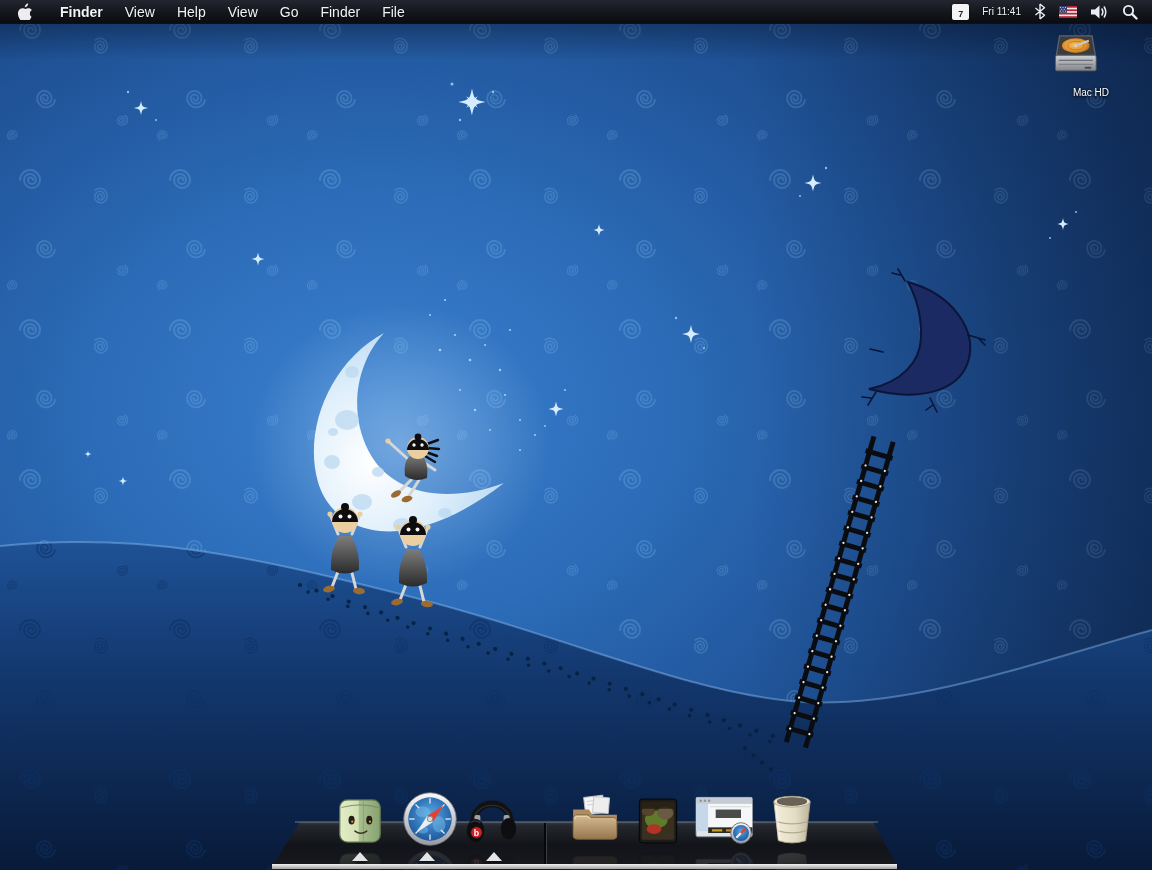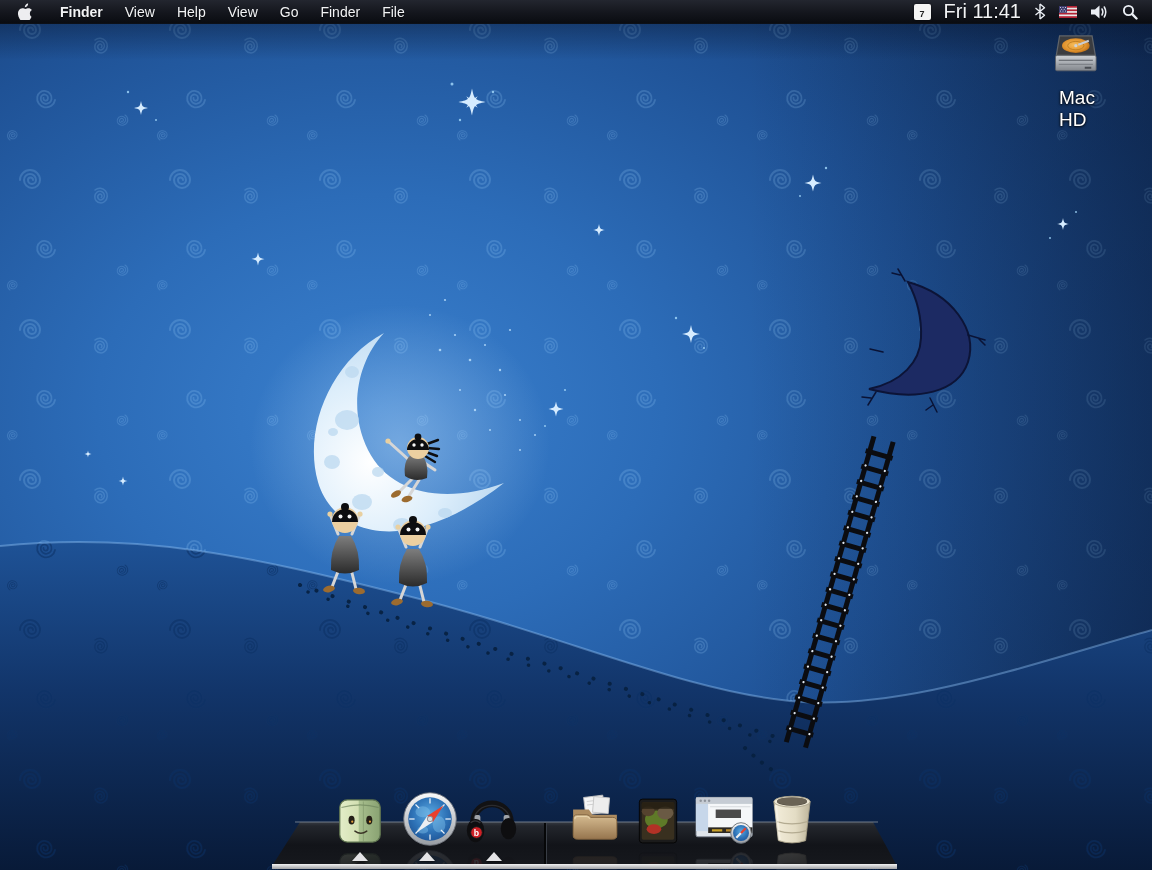--- a/index.html
+++ b/index.html
@@ -18,24 +18,24 @@
            text-shadow:0 1px 1px rgba(0,0,0,.7);}
   .mb-item.bold{font-weight:bold;}
   .apple{padding:0 16px 0 18px;display:flex;align-items:center;height:100%;}
   .mb-right{margin-left:auto;display:flex;align-items:center;gap:13px;padding-right:14px;height:100%;}
   .mb-status{display:flex;align-items:center;height:100%;}
   .cal{width:17px;height:16px;border-radius:2px;overflow:hidden;background:#f4f4f4;
        box-shadow:0 0 2px rgba(0,0,0,.8);display:flex;flex-direction:column;}
   .cal-top{height:5px;background:linear-gradient(#e04a3a,#b02a1c);}
   .cal-day{flex:1;display:flex;align-items:center;justify-content:center;
            font-size:9px;font-weight:bold;color:#222;line-height:1;}
-  .clock{font-size:20px;text-shadow:0 1px 1px rgba(0,0,0,.7);white-space:nowrap;}
+  .clock{font-size:10px;text-shadow:0 1px 1px rgba(0,0,0,.7);white-space:nowrap;}
   
   .desk-icon{position:absolute;width:96px;display:flex;flex-direction:column;align-items:center;z-index:5;cursor:default;}
-  .desk-icon .lbl{margin-top:3px;font-size:19px;color:#fff;text-shadow:0 1px 3px rgba(0,0,0,.95),0 0 2px rgba(0,0,0,.8);padding-left:32px;}
+  .desk-icon .lbl{margin-top:3px;font-size:10px;color:#fff;text-shadow:0 1px 3px rgba(0,0,0,.95),0 0 2px rgba(0,0,0,.8);padding-left:32px;}
   
   .dock{position:absolute;left:0;top:770px;width:1152px;height:100px;z-index:10;}
   .shelf{position:absolute;left:0;top:0;width:1152px;height:100px;
          clip-path:polygon(300px 52px,873px 52px,897px 96px,272px 96px);
          background:linear-gradient(180deg,#3a3f47 51px,#23262c 56px,#121419 75px,#17191e 100%);}
   .shelf-edge{position:absolute;left:295px;top:51px;width:583px;height:2px;background:rgba(120,130,145,.45);}
   .dock-sep{position:absolute;left:544px;top:53px;width:3px;height:42px;
             background:linear-gradient(90deg,#060708 0 2px,#383d45 2px 3px);}
   .dock-strip{position:absolute;left:272px;top:94px;width:625px;height:5px;
               background:linear-gradient(#f2f2f2,#9fa0a4);}

